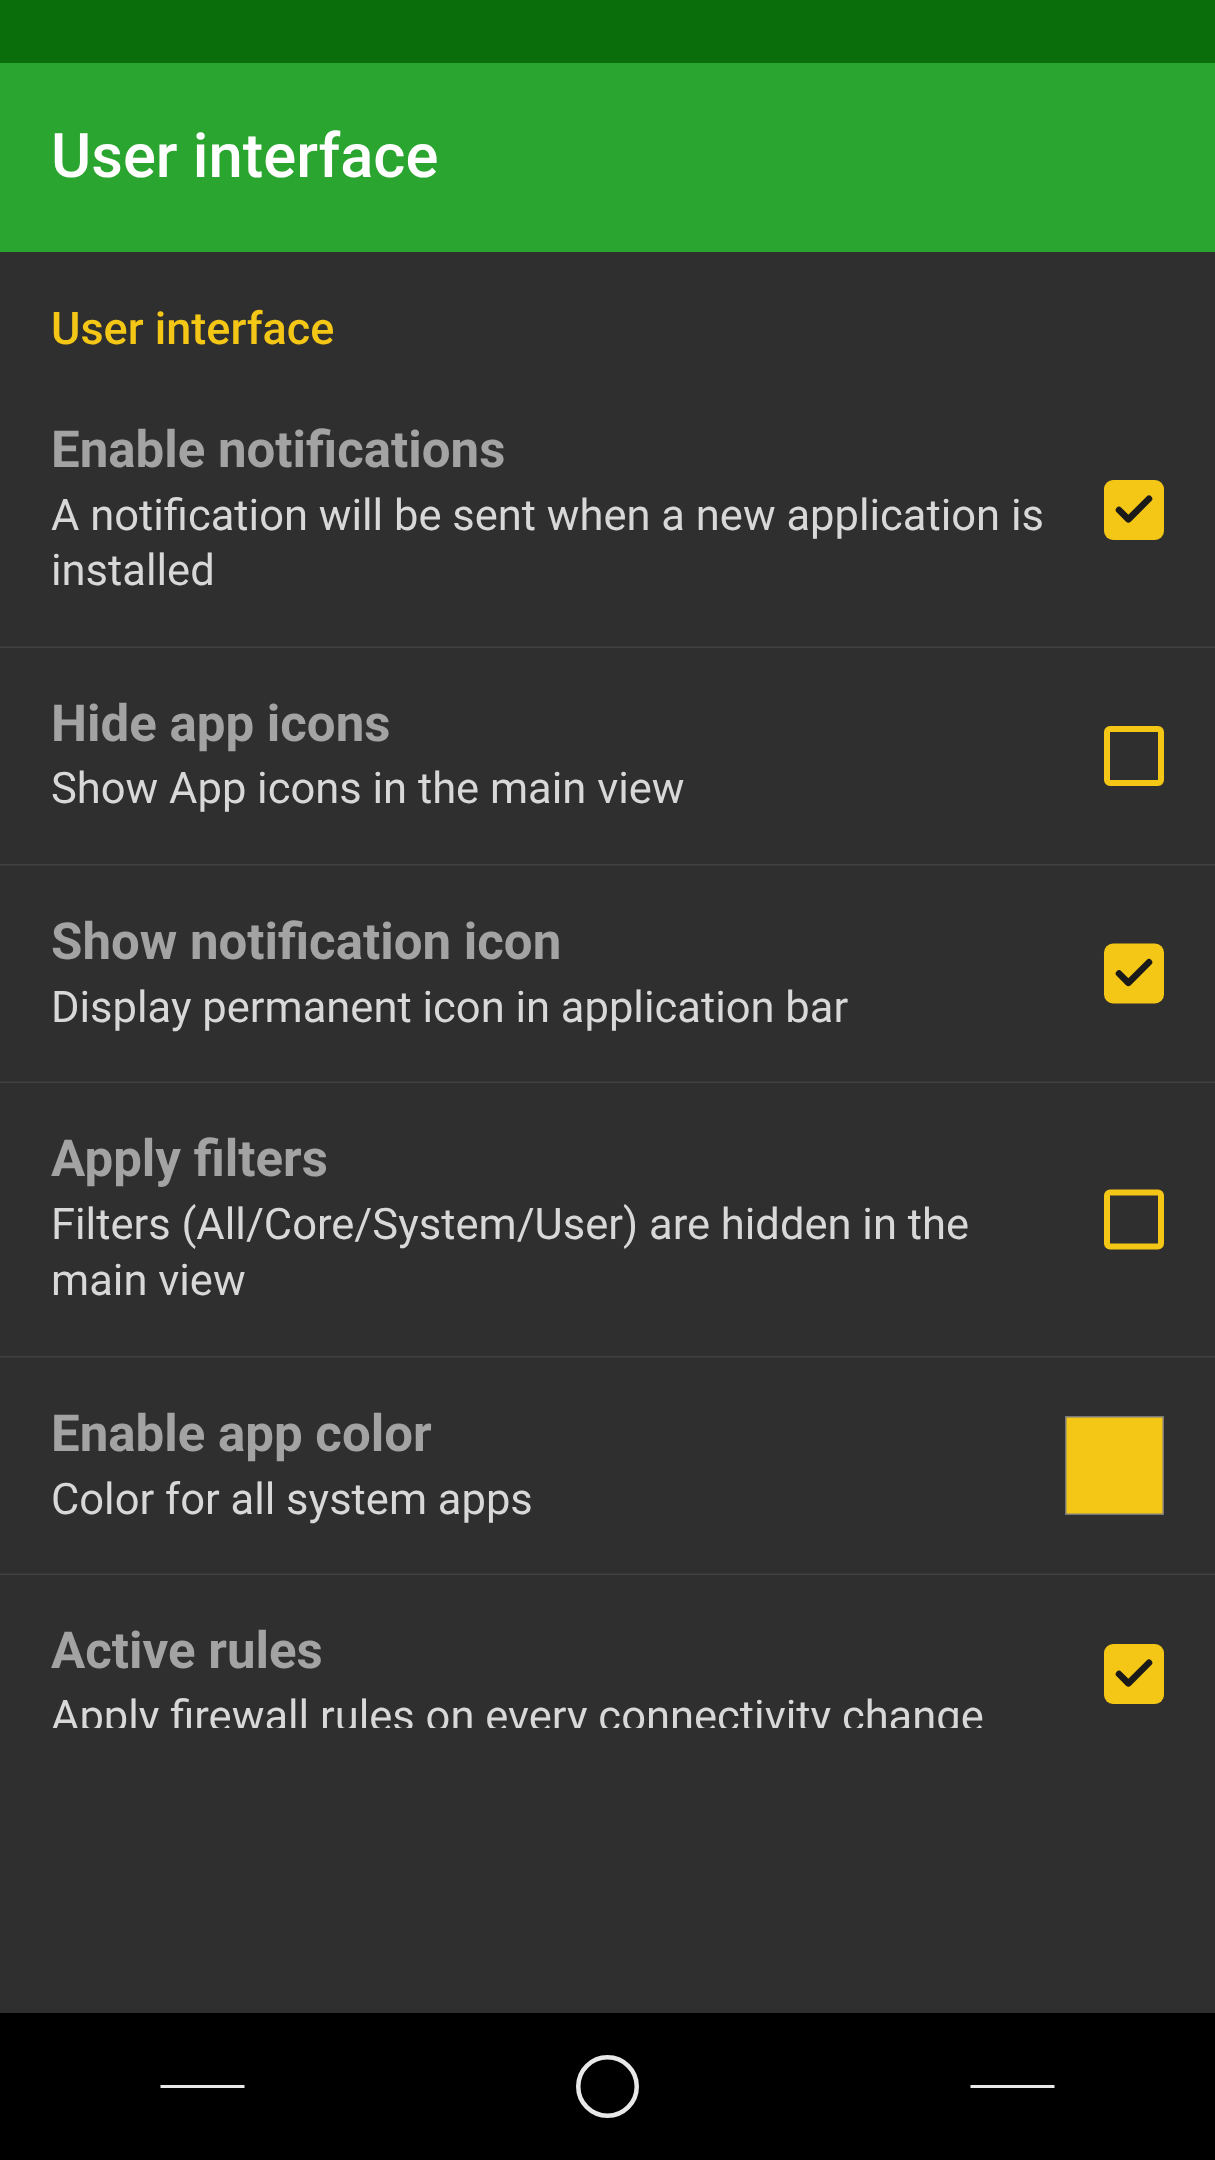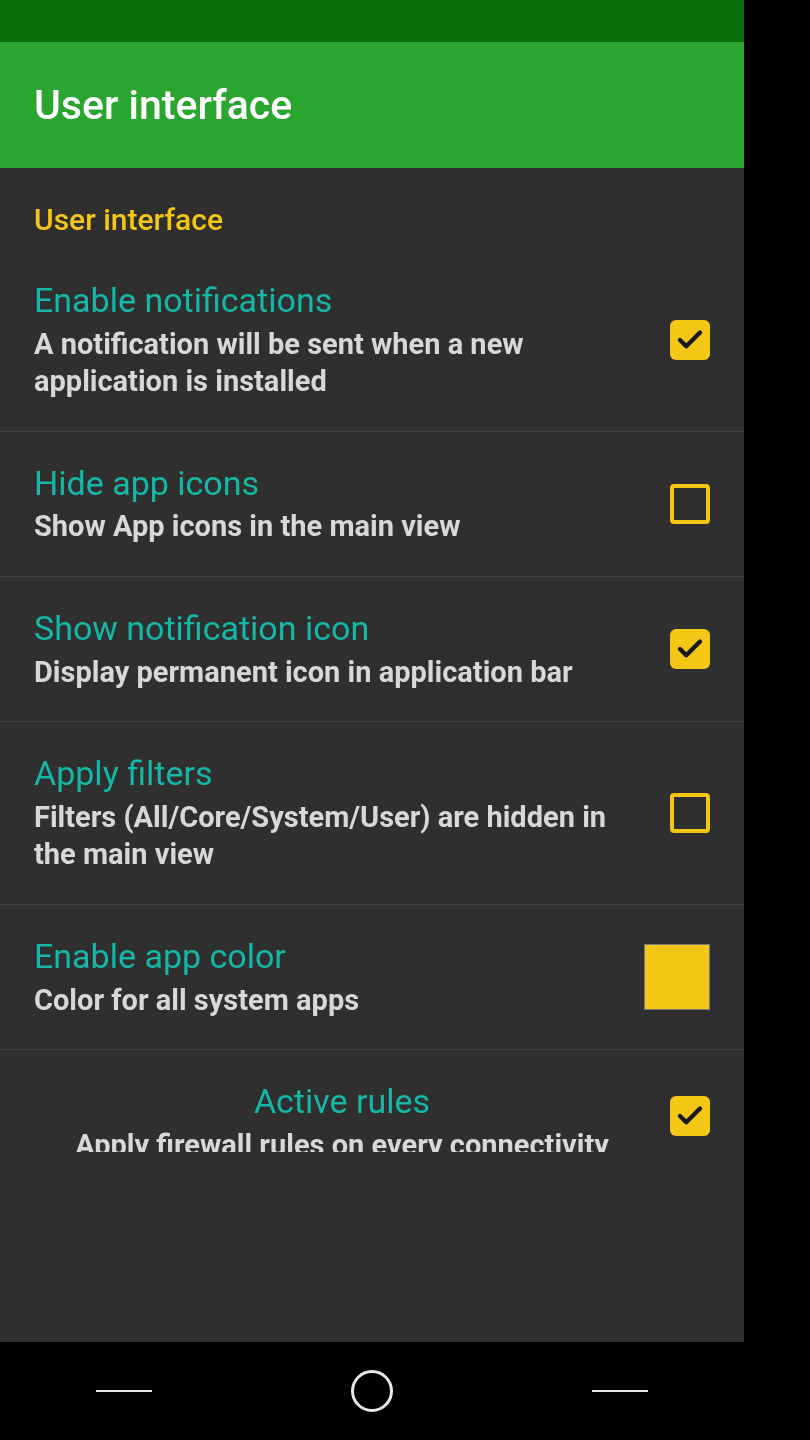--- a/index.html
+++ b/index.html
@@ -1,39 +1,39 @@
 <!DOCTYPE html>
 <html><head>
 <meta charset="utf-8">
 <style>
   * { margin: 0; padding: 0; box-sizing: border-box; }
   html, body { width: 810px; height: 1440px; overflow: hidden; font-family: Roboto, "Helvetica Neue", Arial, sans-serif; background: #000; }
-  .screen { width: 744px; height: 1440px; display: flex; flex-direction: column; background: #2f2f2f; }
+  .screen { width: 810px; height: 1440px; display: flex; flex-direction: column; background: #2f2f2f; }
   .status-bar { height: 42px; background: #0a6f0a; }
   .app-bar { height: 126px; background: #2aa52f; display: flex; align-items: center; padding: 0 34px; }
   .app-bar-title { color: #ffffff; font-size: 41px; font-weight: 500; }
   .content { flex: 1; overflow: hidden; background: #2f2f2f; }
   .section-header { padding: 34px 34px 12px 34px; color: #f4c616; font-size: 30px; font-weight: 500; }
   .setting-row { display: flex; align-items: center; padding: 30px 34px 30px 34px; border-bottom: 1px solid #414141; min-height: 120px; }
   .setting-text { flex: 1; padding-right: 20px; }
-  .setting-title { color: #14b8a6; font-size: 34px; font-weight: 400; line-height: 1.25; }
-  .setting-desc { color: #d8d8d8; font-size: 29px; font-weight: 700; line-height: 1.3; margin-top: 4px; }
+  .setting-title { color: #a3a3a3; font-size: 34px; font-weight: 700; line-height: 1.25; }
+  .setting-desc { color: #d8d8d8; font-size: 29px; font-weight: 400; line-height: 1.3; margin-top: 4px; }
   .control { flex: 0 0 auto; display: flex; align-items: center; justify-content: center; }
   .checkbox { width: 40px; height: 40px; border-radius: 6px; display: flex; align-items: center; justify-content: center; }
   .checkbox.checked { background: #f4c616; }
   .checkbox.unchecked { border: 4px solid #f4c616; background: transparent; border-radius: 4px; }
   .checkbox svg { width: 30px; height: 30px; }
   .color-swatch { width: 66px; height: 66px; background: #f4c616; border: 1px solid #7a7a7a; }
   .nav-bar { height: 98px; background: #000; display: flex; align-items: center; justify-content: space-around; }
   .nav-btn { width: 160px; height: 60px; display: flex; align-items: center; justify-content: center; }
   .nav-back { width: 56px; height: 2px; background: #e8e8e8; }
   .nav-home { width: 42px; height: 42px; border: 3px solid #e8e8e8; border-radius: 50%; }
   .nav-recent { width: 56px; height: 2px; background: #e8e8e8; }
   .last-row .setting-desc { white-space: normal; }
-  .clip { max-height: 72px; overflow: hidden; text-align: center; }
+  .clip { max-height: 72px; overflow: hidden; }
 </style>
 </head>
 <body>
 
 <div class="screen">
   <div class="status-bar"></div>
 
   <div class="app-bar">
     <div class="app-bar-title">User interface</div>
   </div>

